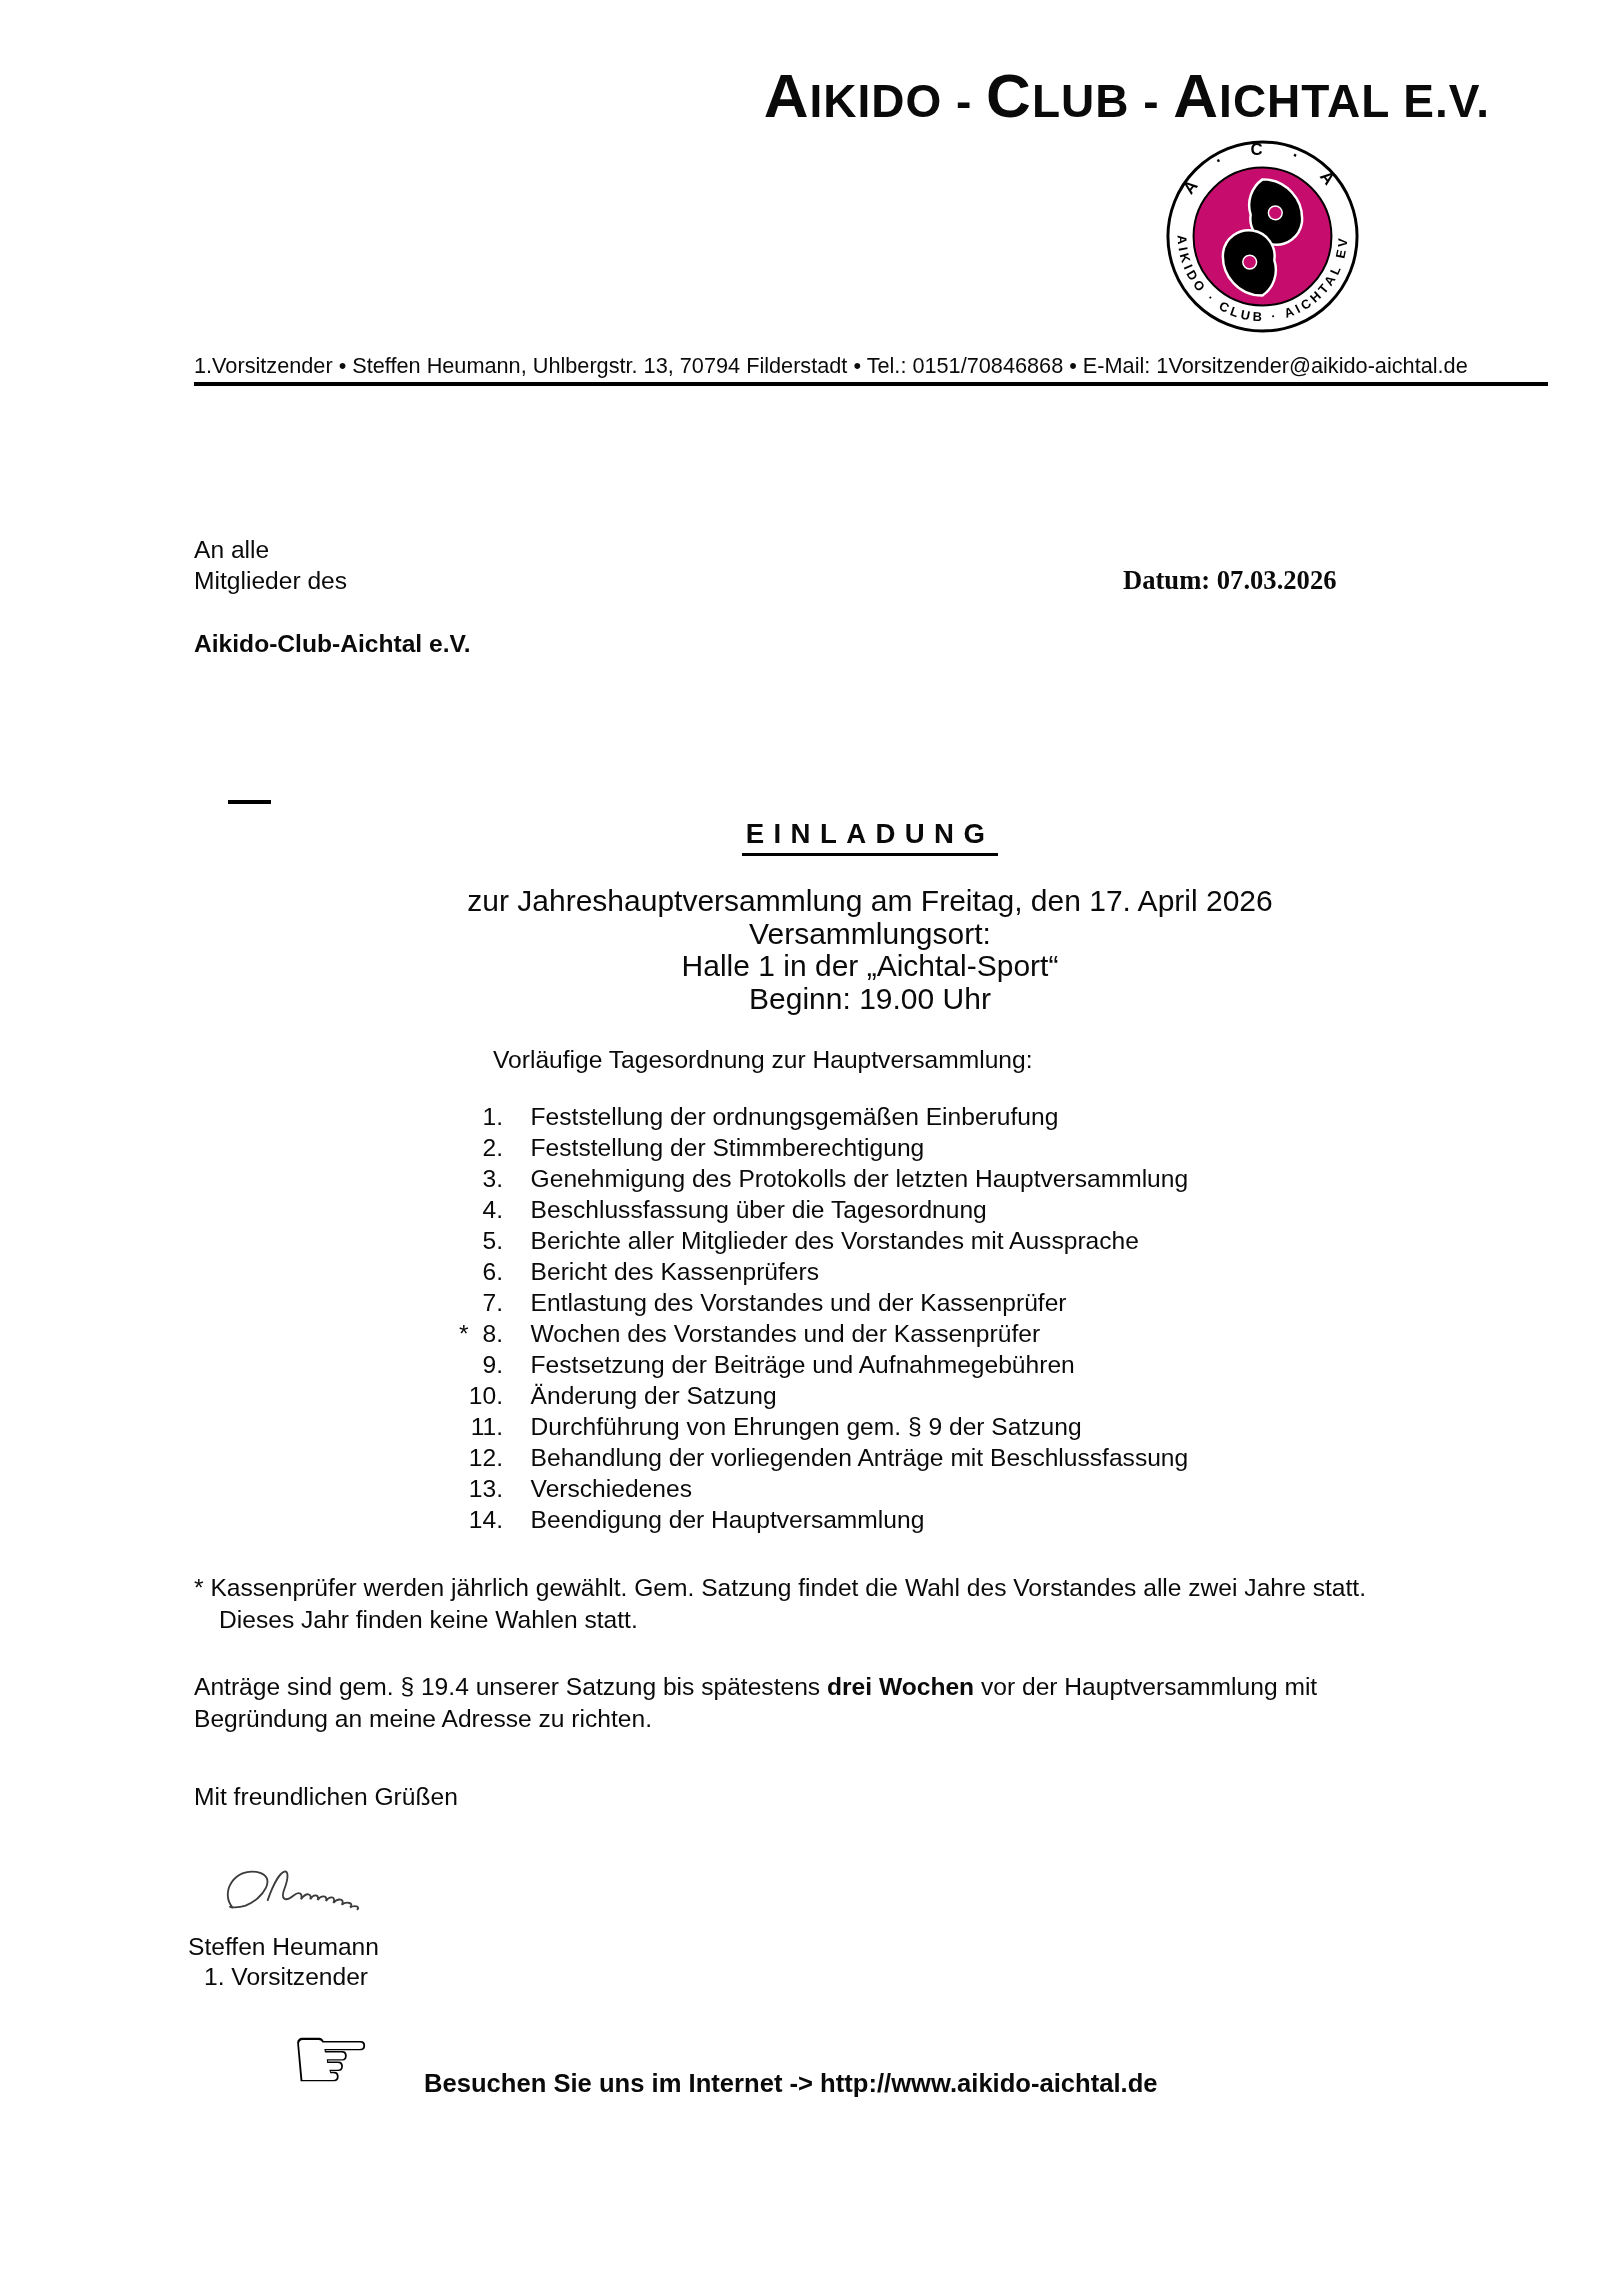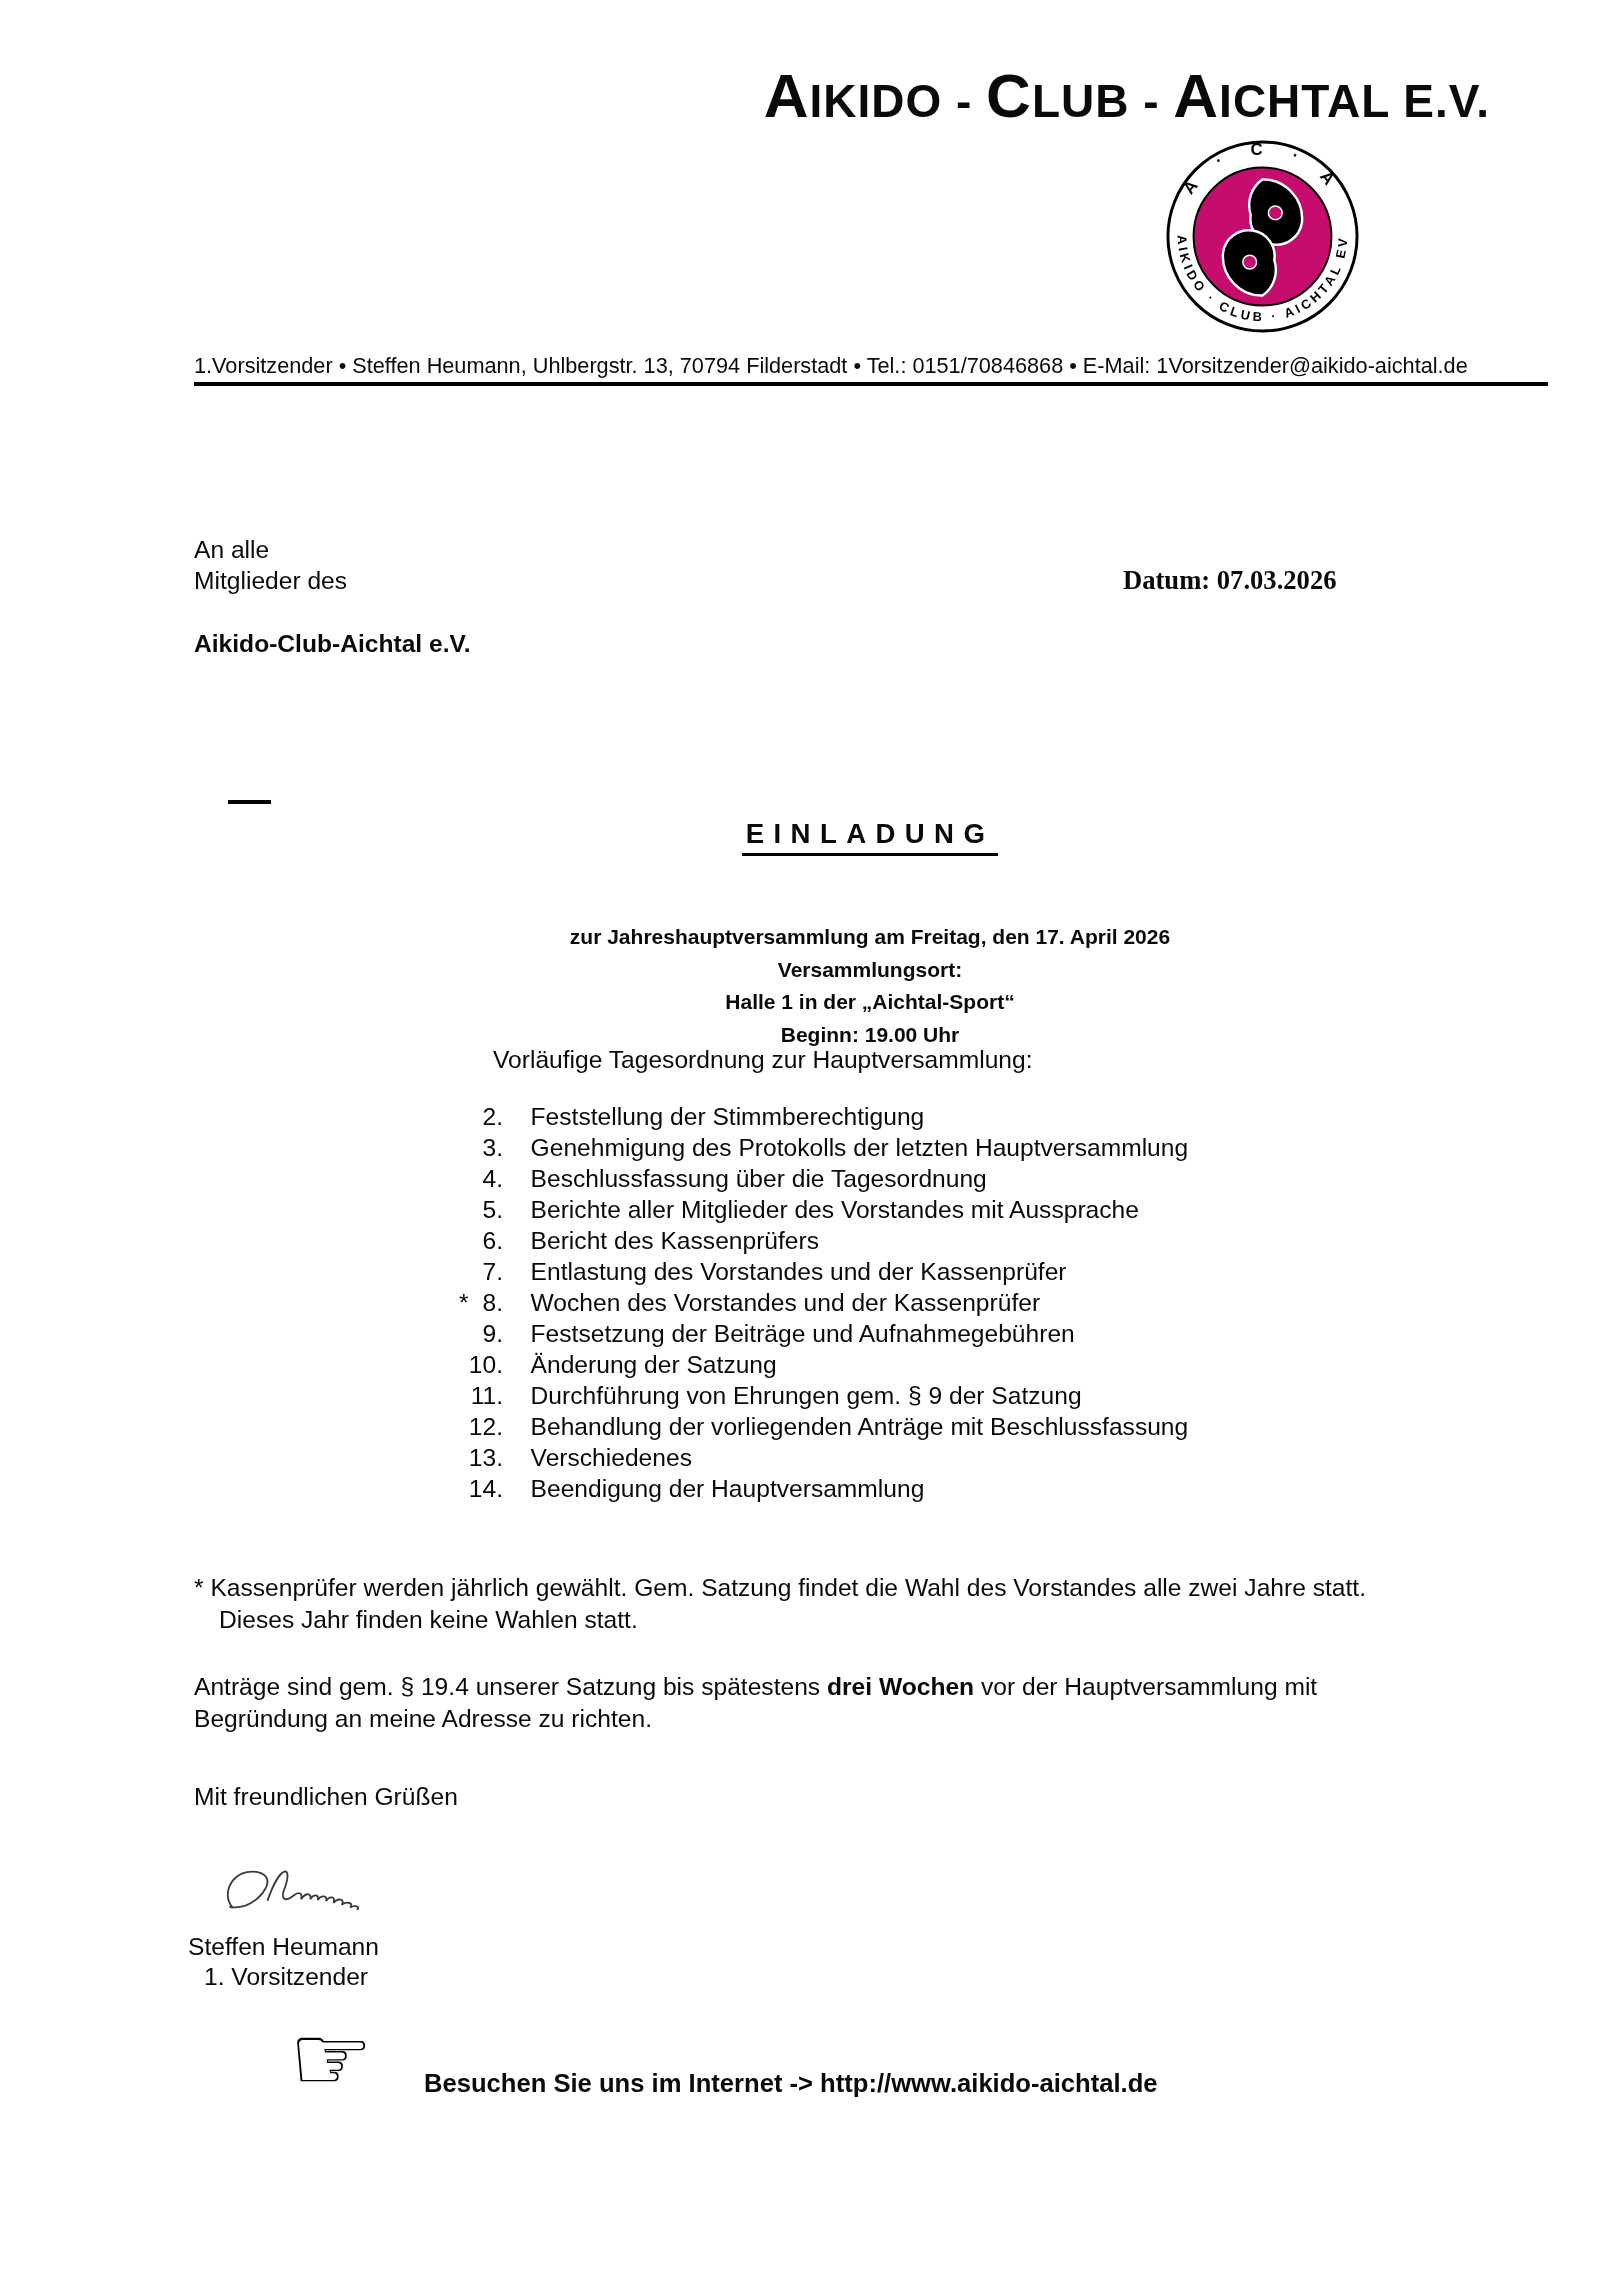--- a/index.html
+++ b/index.html
@@ -25,21 +25,21 @@
   .recipient{left:194px;top:535px;font-size:24.6px;line-height:30.5px;}
   .date-line{left:1123px;top:565px;font-family:"Liberation Serif", serif;font-size:26.6px;font-weight:bold;}
   .org-name{left:194px;top:630px;font-size:24.6px;font-weight:bold;}
 
   .dash-mark{left:228px;top:800px;width:43px;height:3.9px;background:#000;}
 
   
   .center-col{left:197px;width:1346px;text-align:center;}
   .invitation-heading{top:818px;font-size:27.6px;font-weight:bold;}
   .invitation-heading .ul{display:inline-block;letter-spacing:0.34em;border-bottom:3.9px solid #000;padding:0 3.9px 3px 3.9px;}
-  .meeting-block{top:885px;font-size:21px;font-weight:bold;line-height:32.5px;margin-top:36px;}
+  .meeting-block{top:885px;font-size:30px;font-weight:normal;line-height:32.5px;}
 
   .agenda-intro{left:493px;top:1046px;font-size:24.6px;}
 
   
   .agenda-list{left:424px;top:1101px;font-size:24.6px;line-height:31px;}
   .agenda-row{position:relative;white-space:nowrap;}
   .agenda-num{display:inline-block;width:79px;text-align:right;}
   .agenda-marker{position:absolute;left:35px;top:0;}
   .agenda-text{margin-left:27.6px;}
 
@@ -108,20 +108,23 @@
   <div class="abs center-col meeting-block">
     <div>zur Jahreshauptversammlung am Freitag, den 17. April 2026</div>
     <div>Versammlungsort:</div>
     <div>Halle 1 in der „Aichtal-Sport“</div>
     <div>Beginn: 19.00 Uhr</div>
   </div>
 
   <div class="abs agenda-intro">Vorläufige Tagesordnung zur Hauptversammlung:</div>
   <div class="abs agenda-list">
       <div class="agenda-row">
+      <span class="agenda-marker"></span><span class="agenda-num">1.</span><span class="agenda-text">Feststellung der ordnungsgemäßen Einberufung</span>
+    </div>
+      <div class="agenda-row">
       <span class="agenda-marker"></span><span class="agenda-num">2.</span><span class="agenda-text">Feststellung der Stimmberechtigung</span>
     </div>
       <div class="agenda-row">
       <span class="agenda-marker"></span><span class="agenda-num">3.</span><span class="agenda-text">Genehmigung des Protokolls der letzten Hauptversammlung</span>
     </div>
       <div class="agenda-row">
       <span class="agenda-marker"></span><span class="agenda-num">4.</span><span class="agenda-text">Beschlussfassung über die Tagesordnung</span>
     </div>
       <div class="agenda-row">
       <span class="agenda-marker"></span><span class="agenda-num">5.</span><span class="agenda-text">Berichte aller Mitglieder des Vorstandes mit Aussprache</span>

